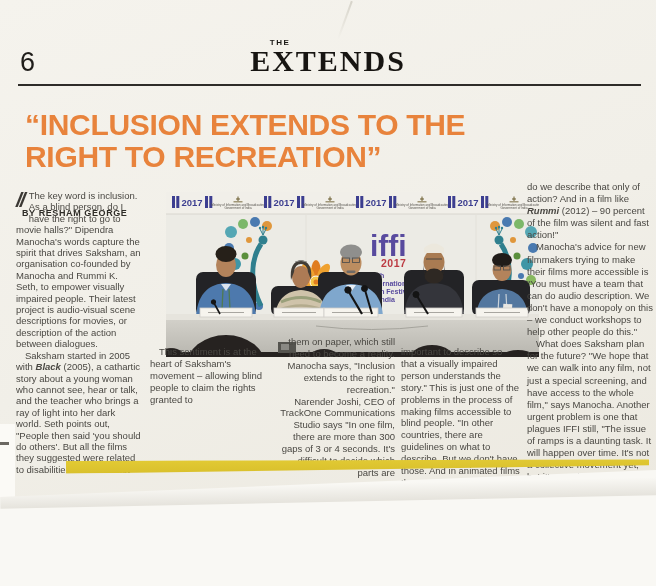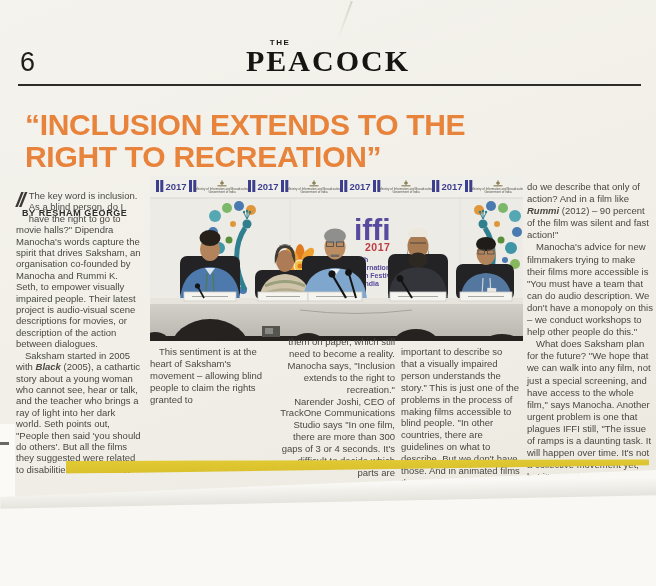--- a/index.html
+++ b/index.html
@@ -32,21 +32,21 @@
   .col p{margin:0;}
   .col p.indent{text-indent:9px;}
   .col-0{left:16px;top:190px;width:126px;line-height:11.4px;}
   .col-1{left:150px;top:346px;width:119px;}
   .col-2{left:276px;top:336px;width:119px;text-align:right;}
   .col-3{left:401px;top:346px;width:119px;}
   .col-4{left:527px;top:181px;width:127px;line-height:12.1px;}
   .dropq{float:left;font-style:italic;font-weight:bold;font-size:21px;line-height:18px;
     letter-spacing:-2px;margin:1px 5px 8px 0;color:#3a3733;}
   
-  .photo{position:absolute;left:150px;top:176px;width:373px;height:165px;margin:0;
+  .photo{position:absolute;left:150px;top:176px;width:373px;height:165px;margin:16px;
     overflow:hidden;background:#ecebe5;}
   .photo svg{display:block;}
   
   .band{position:absolute;left:66px;top:459px;width:583px;height:13px;
     background:linear-gradient(#e2ca34,var(--band_yellow,#d9c02c));
     clip-path:polygon(0 0,100% 18%,100% 62%,0 100%);transform:rotate(-.35deg);}
   .teaser{position:absolute;left:98px;top:474px;font-size:22px;font-weight:bold;
     letter-spacing:.5px;color:#30313a;white-space:nowrap;}
   .torn{position:absolute;left:0;top:424px;width:15px;height:73px;background:#fbfaf6;}
   .torn-dash{position:absolute;left:0;top:442px;width:9px;height:3px;background:#6b6862;}
@@ -56,21 +56,21 @@
 
 <div class="stage">
   <div class="clip-shadow"></div>
   <div class="clipping">
 
     <div class="crease"></div>
 
     <div class="pagenum">6</div>
     <div class="logo">
       <div class="kicker">THE</div>
-      <div class="title">PEACOCK</div>
+      <div class="title">EXTENDS</div>
     </div>
     <div class="rule"></div>
 
     <h1 class="headline">“INCLUSION EXTENDS TO THE RIGHT TO RECREATION”</h1>
     <div class="byline">BY RESHAM GEORGE</div>
 
     <figure class="photo">
       <svg width="373" height="165" viewBox="0 0 373 165" xmlns="http://www.w3.org/2000/svg">
         <defs>
           <linearGradient id="tgrad" x1="0" y1="0" x2="0" y2="1">

